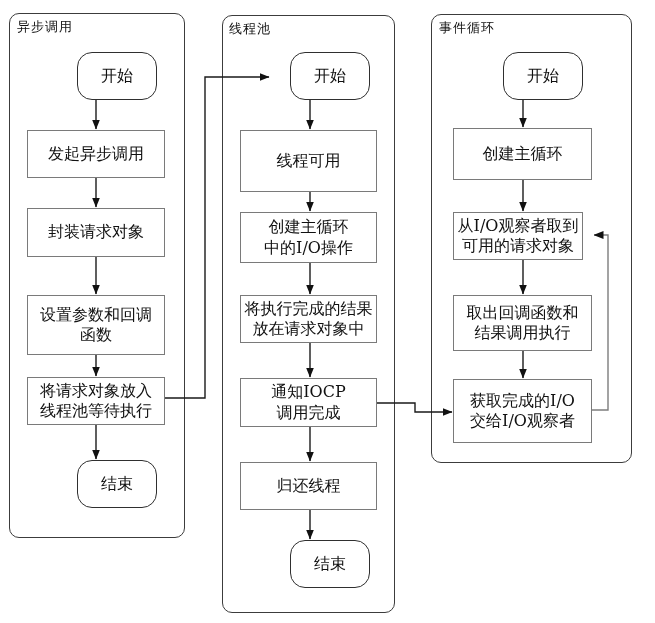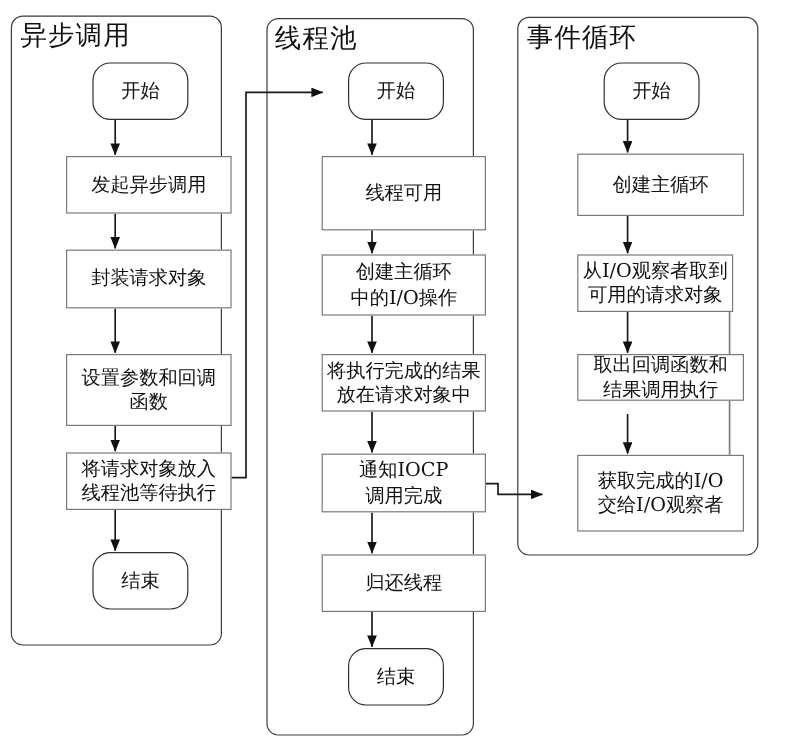--- a/index.html
+++ b/index.html
@@ -20,37 +20,37 @@
   }
   .lane{
     position:absolute;
     border:1.6px solid var(--lane-border);
     border-radius:10px;
     background:transparent;
     box-sizing:border-box;
   }
   .lane-title{
     position:absolute;
-    font-size:22px;
+    font-size:13px;
     letter-spacing:1px;
     white-space:nowrap;
     line-height:1;
   }
   .node{
     position:absolute;
     box-sizing:border-box;
     display:flex;align-items:center;justify-content:center;
     text-align:center;
     font-size:16px;
     line-height:1.28;
     white-space:pre-line;
     background:#fff;
     z-index:2;
   }
-  .process{border:1.5px solid var(--process-border);margin-left:28px;}
+  .process{border:1.5px solid var(--process-border);}
   .terminator{border:1.6px solid var(--terminator-border);border-radius:15px;margin-left:20px;}
   svg.wires{position:absolute;left:0;top:0;z-index:1;pointer-events:none;}
   svg.wires line, svg.wires polyline{stroke:var(--line);stroke-width:1.4;fill:none;}
   svg.wires polyline.loop{stroke:#7d7d7d;}
 </style>
 </head>
 <body>
 
 <div class="stage">
 
@@ -109,18 +109,18 @@
 放在请求对象中</div>
   <div class="node process" style="left:240px;top:462px;width:137px;height:48px">归还线程</div>
   <div class="node process" style="left:240px;top:378px;width:137px;height:49px">通知IOCP
 调用完成</div>
   <div class="node terminator" style="left:270px;top:540px;width:80px;height:48px">结束</div>
 
   <div class="node terminator" style="left:483px;top:52px;width:80px;height:48px">开始</div>
   <div class="node process" style="left:453px;top:128px;width:139px;height:52px">创建主循环</div>
   <div class="node process" style="left:453px;top:212px;width:130px;height:48px">从I/O观察者取到
 可用的请求对象</div>
-  <div class="node process" style="left:453px;top:295px;width:139px;height:39px">取出回调函数和
+  <div class="node process" style="left:453px;top:295px;width:139px;height:56px">取出回调函数和
 结果调用执行</div>
   <div class="node process" style="left:453px;top:379px;width:139px;height:64px">获取完成的I/O
 交给I/O观察者</div>
 
 </div>
 
 </body></html>

